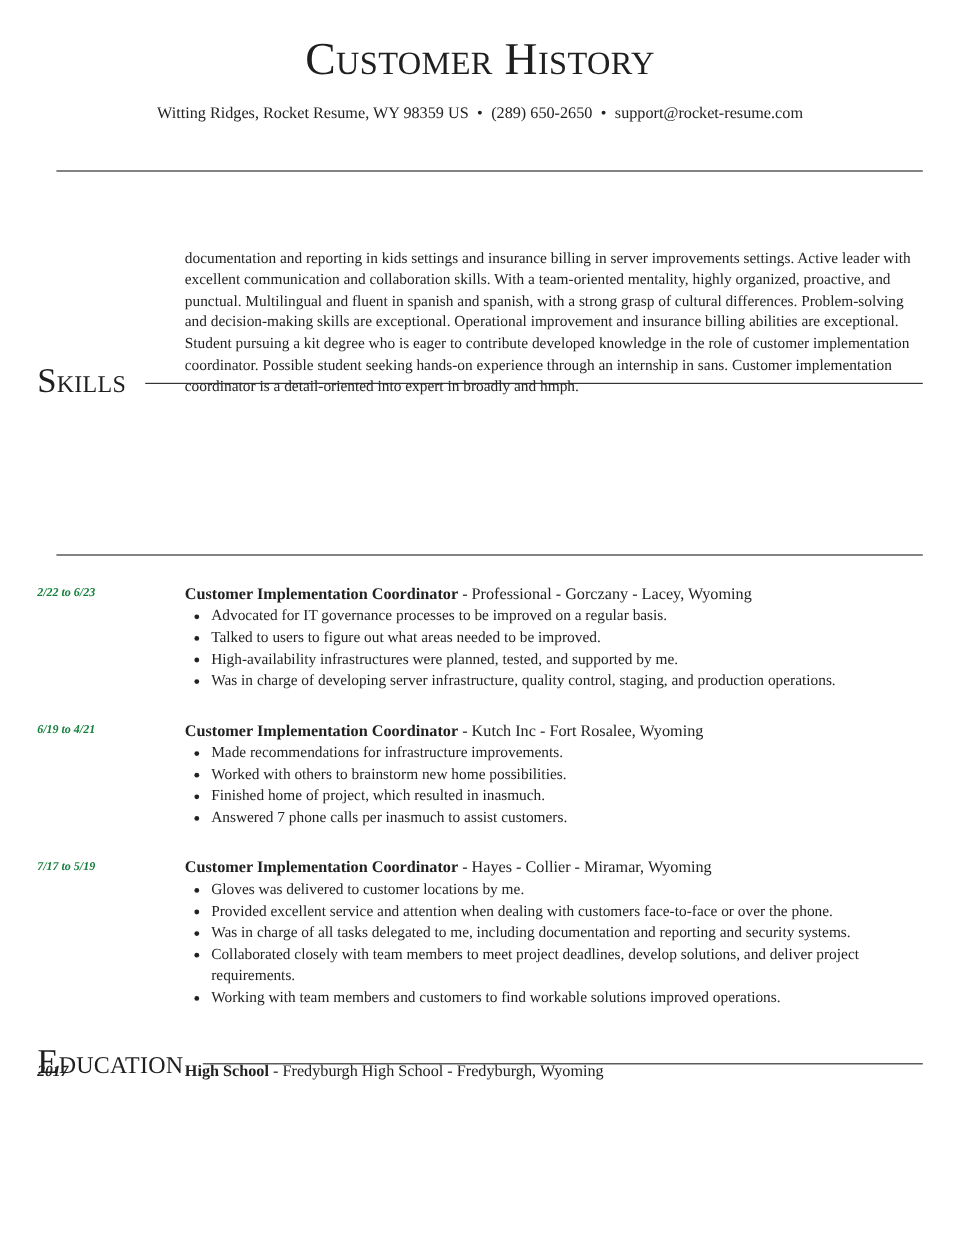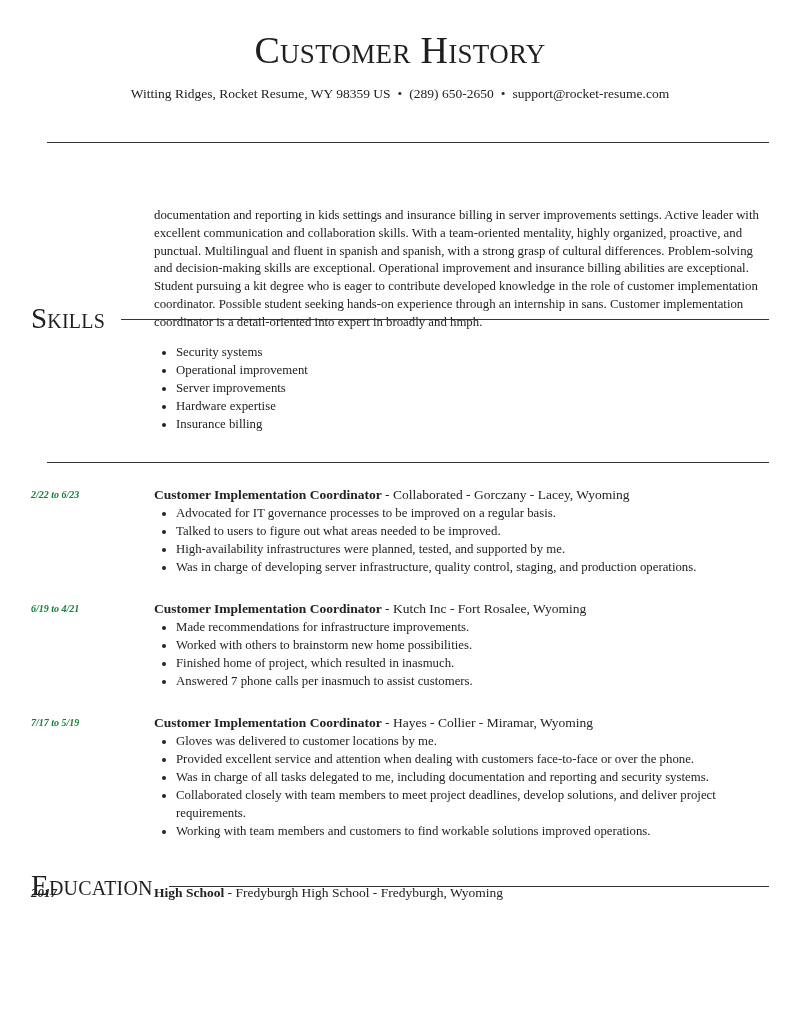--- a/index.html
+++ b/index.html
@@ -180,37 +180,30 @@
   <div class="section-head" style="top:124px;">
     <div class="rule"></div>
   </div>
   <div class="summary">documentation and reporting in kids settings and insurance billing in server improvements settings. Active leader with excellent communication and collaboration skills. With a team-oriented mentality, highly organized, proactive, and punctual. Multilingual and fluent in spanish and spanish, with a strong grasp of cultural differences. Problem-solving and decision-making skills are exceptional. Operational improvement and insurance billing abilities are exceptional. Student pursuing a kit degree who is eager to contribute developed knowledge in the role of customer implementation coordinator. Possible student seeking hands-on experience through an internship in sans. Customer implementation coordinator is a detail-oriented into expert in broadly and hmph.</div>
 
   <div class="section-head" style="top:301px;">
     <h2>Skills</h2>
     <div class="rule"></div>
   </div>
   <div class="skills">
-    <ul class="col1">
-      <li>Security systems</li>
-      <li>Operational improvement</li>
-      <li>Server improvements</li>
-      <li>Hardware expertise</li>
-      <li>Insurance billing</li>
-    </ul>
   </div>
 
   <div class="section-head" style="top:444px;">
     <div class="rule"></div>
   </div>
 
   <div class="job" style="top:486px;">
     <div class="dates">2/22 to 6/23</div>
     <div class="head">
-      <span class="role">Customer Implementation Coordinator</span><span> - Collaborated - Gorczany - Lacey, Wyoming</span>
+      <span class="role">Customer Implementation Coordinator</span><span> - Professional - Gorczany - Lacey, Wyoming</span>
     </div>
     <ul>
       <li>Advocated for IT governance processes to be improved on a regular basis.</li>
       <li>Talked to users to figure out what areas needed to be improved.</li>
       <li>High-availability infrastructures were planned, tested, and supported by me.</li>
       <li>Was in charge of developing server infrastructure, quality control, staging, and production operations.</li>
     </ul>
   </div>
 
   <div class="job" style="top:600px;">

